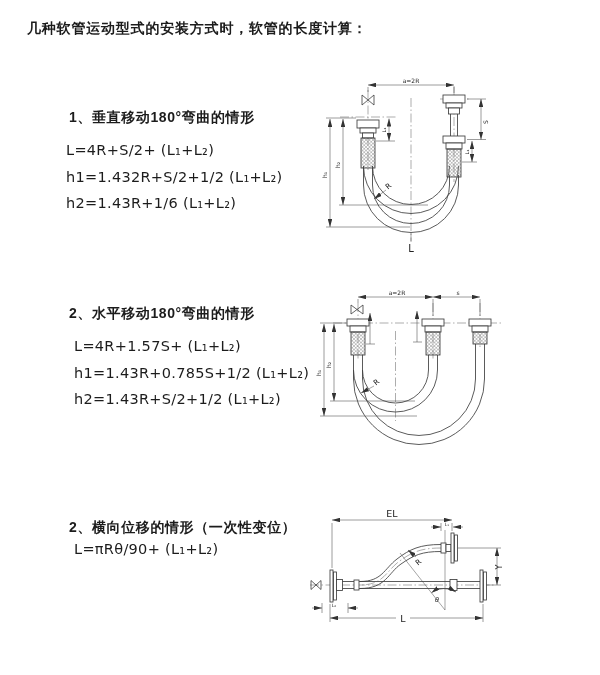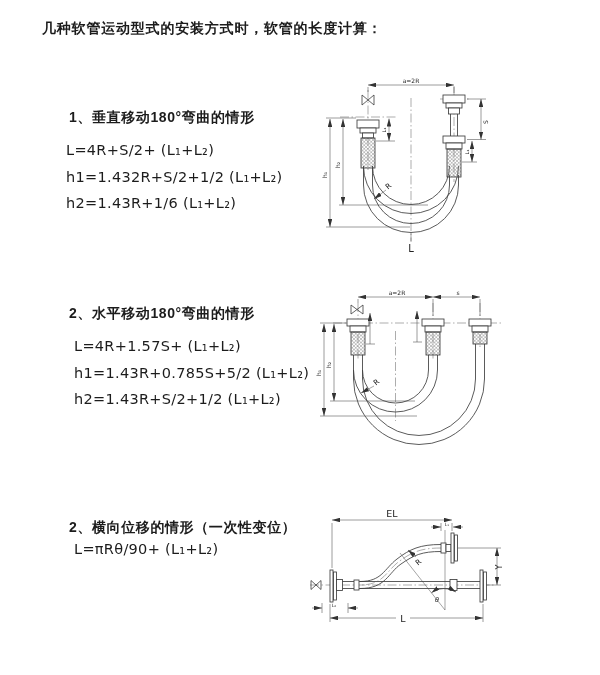--- a/index.html
+++ b/index.html
@@ -2,21 +2,21 @@
 <html><head>
 <meta charset="utf-8">
 <style>
   html,body{margin:0;padding:0;}
   body{
     width:600px;height:675px;position:relative;background:#ffffff;
     font-family:"Liberation Sans","DejaVu Sans",sans-serif;color:#1c1c1c;
     overflow:hidden;
   }
   .title{
-    position:absolute;left:42px;top:20px;font-size:14px;font-weight:600;
+    position:absolute;left:27px;top:20px;font-size:14px;font-weight:600;
     letter-spacing:0.8px;white-space:nowrap;
   }
   .sec-heading{
     position:absolute;font-size:14px;font-weight:600;letter-spacing:0.6px;white-space:nowrap;margin-left:20px;
   }
   .formulas{
     position:absolute;font-size:14.5px;line-height:26.7px;letter-spacing:0.3px;
     font-family:"DejaVu Sans","Liberation Sans",sans-serif;white-space:nowrap;
   }
   #s1-head{left:49px;top:109px;}
@@ -46,21 +46,21 @@
 <div id="s1-head" class="sec-heading">1、垂直移动180°弯曲的情形</div>
 <div id="s1-form" class="formulas">
   <div>L=4R+S/2+ (L₁+L₂)</div>
   <div>h1=1.432R+S/2+1/2 (L₁+L₂)</div>
   <div>h2=1.43R+1/6 (L₁+L₂)</div>
 </div>
 
 <div id="s2-head" class="sec-heading">2、水平移动180°弯曲的情形</div>
 <div id="s2-form" class="formulas">
   <div>L=4R+1.57S+ (L₁+L₂)</div>
-  <div>h1=1.43R+0.785S+5/2 (L₁+L₂)</div>
+  <div>h1=1.43R+0.785S+1/2 (L₁+L₂)</div>
   <div>h2=1.43R+S/2+1/2 (L₁+L₂)</div>
 </div>
 
 <div id="s3-head" class="sec-heading">2、横向位移的情形（一次性变位）</div>
 <div id="s3-form" class="formulas">
   <div>L=πRθ/90+ (L₁+L₂)</div>
 </div>
 
 <svg id="dia1" width="225" height="190" viewBox="0 0 225 190">
   <defs>

